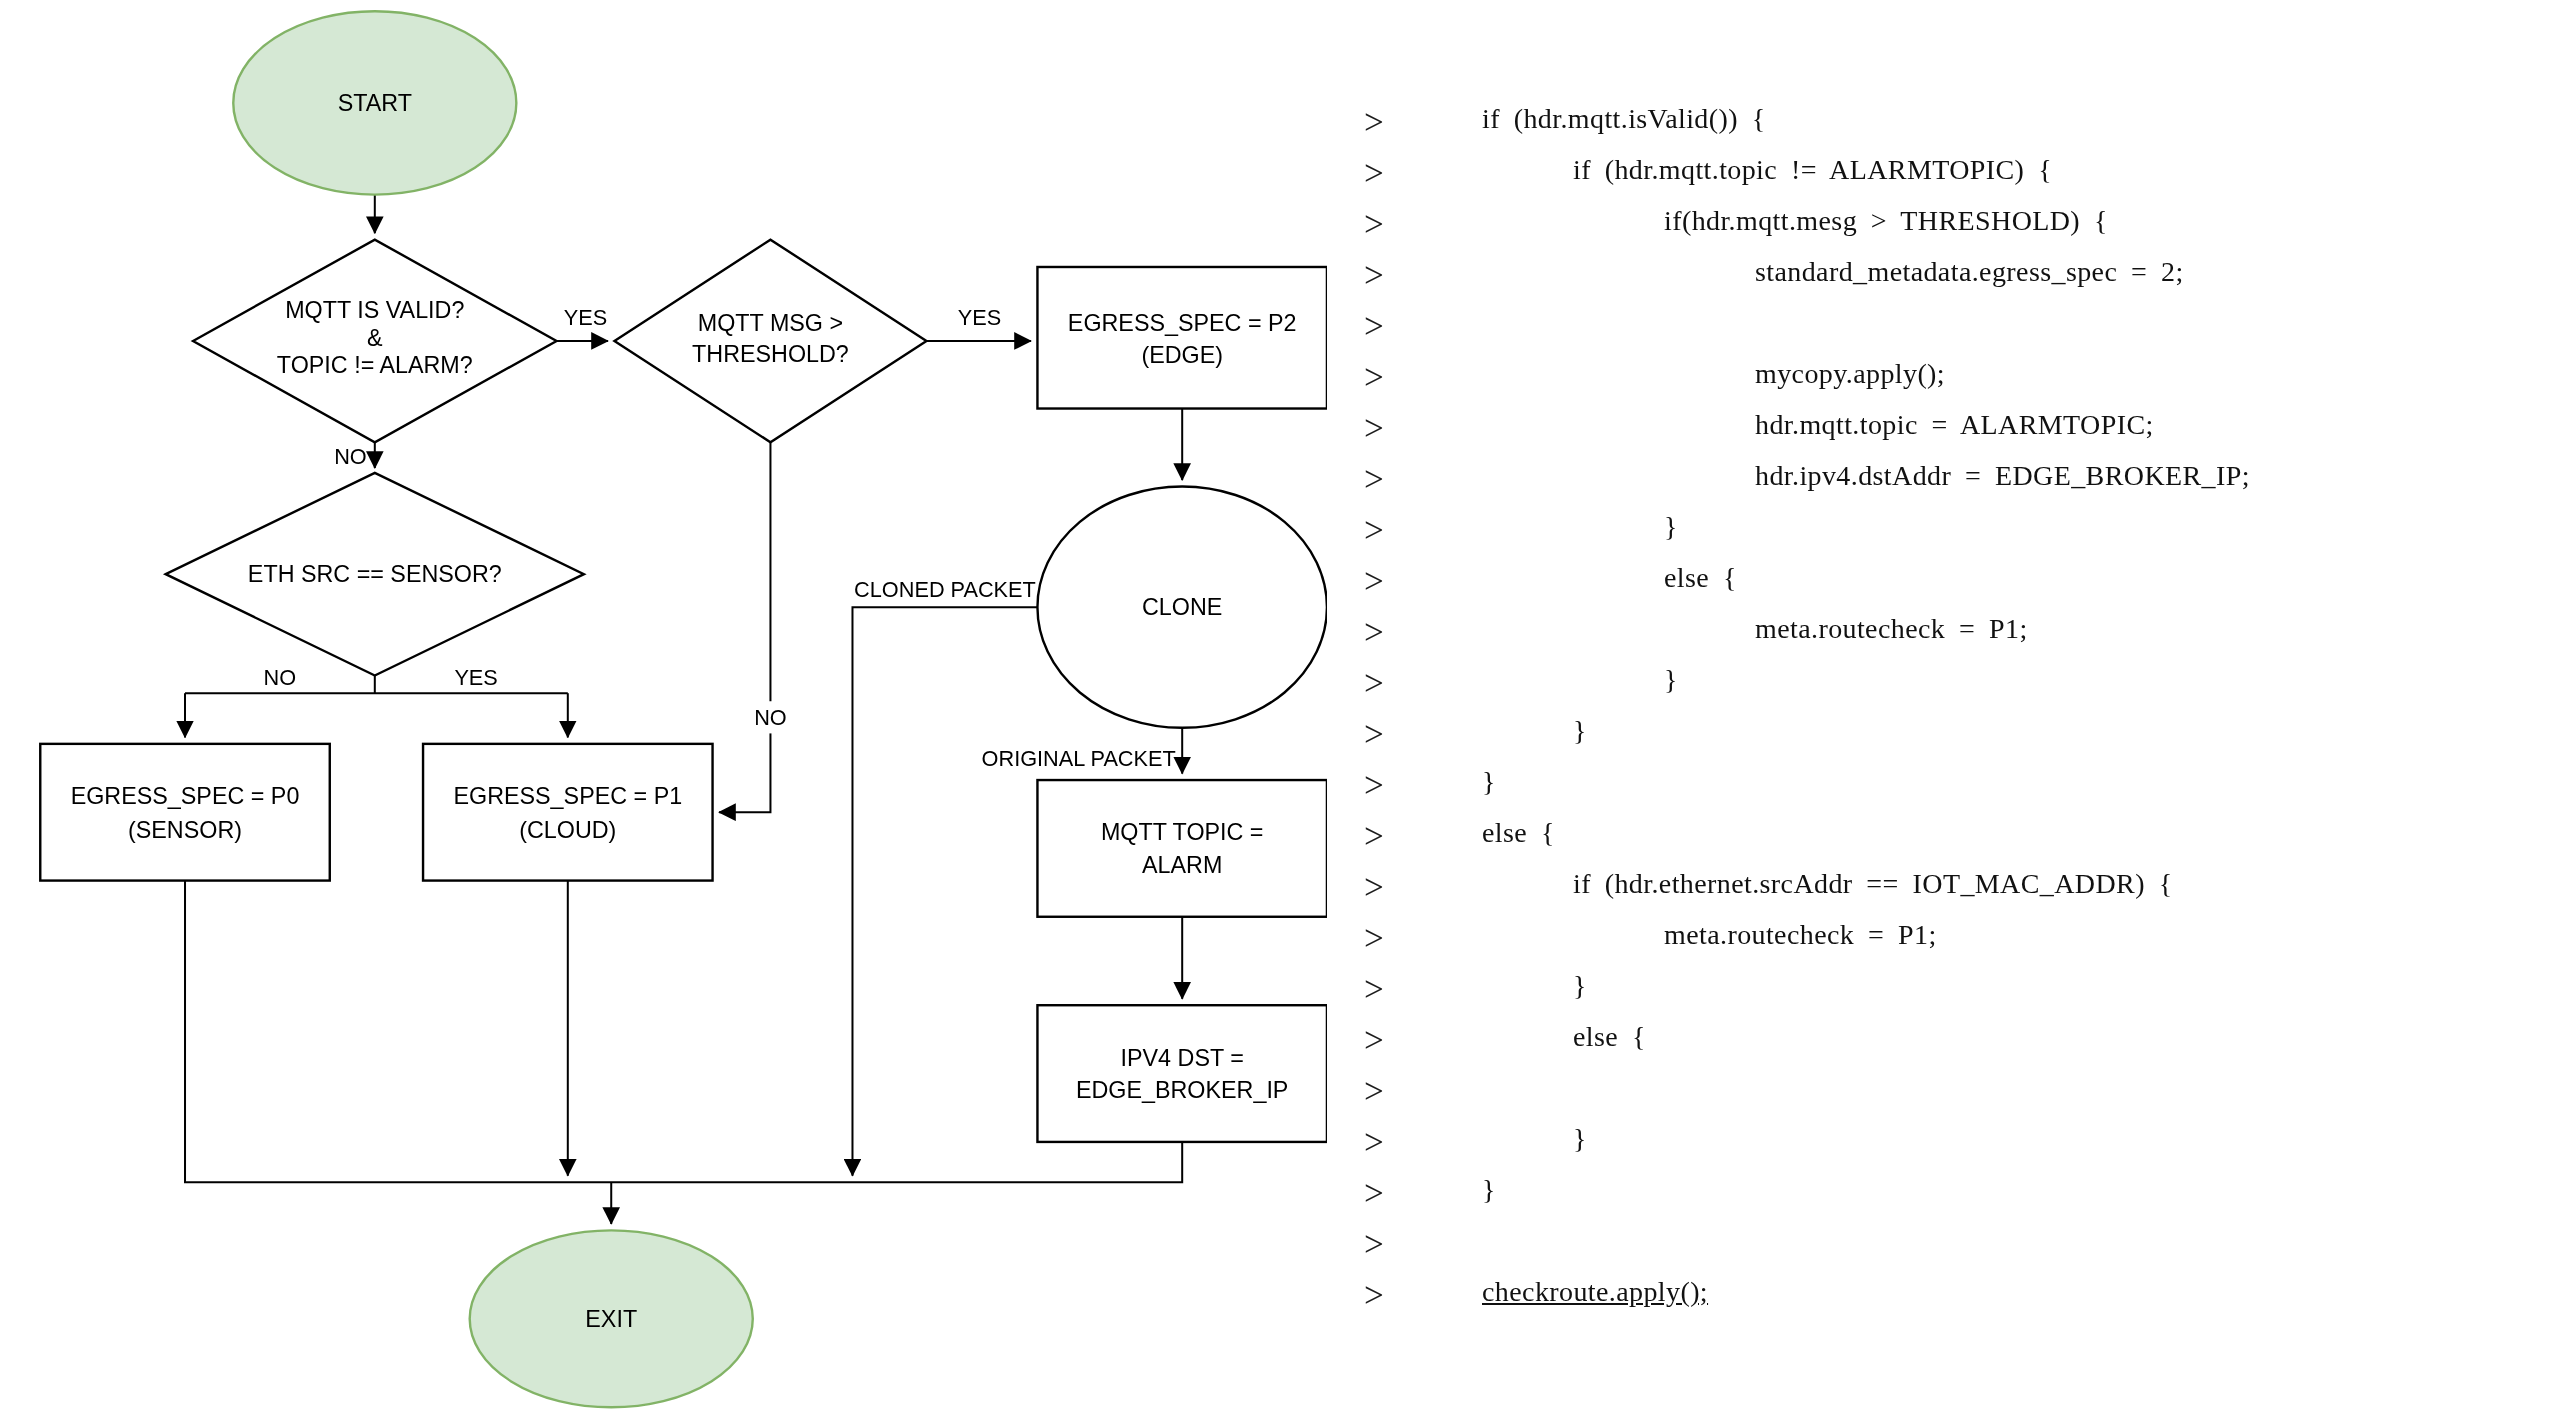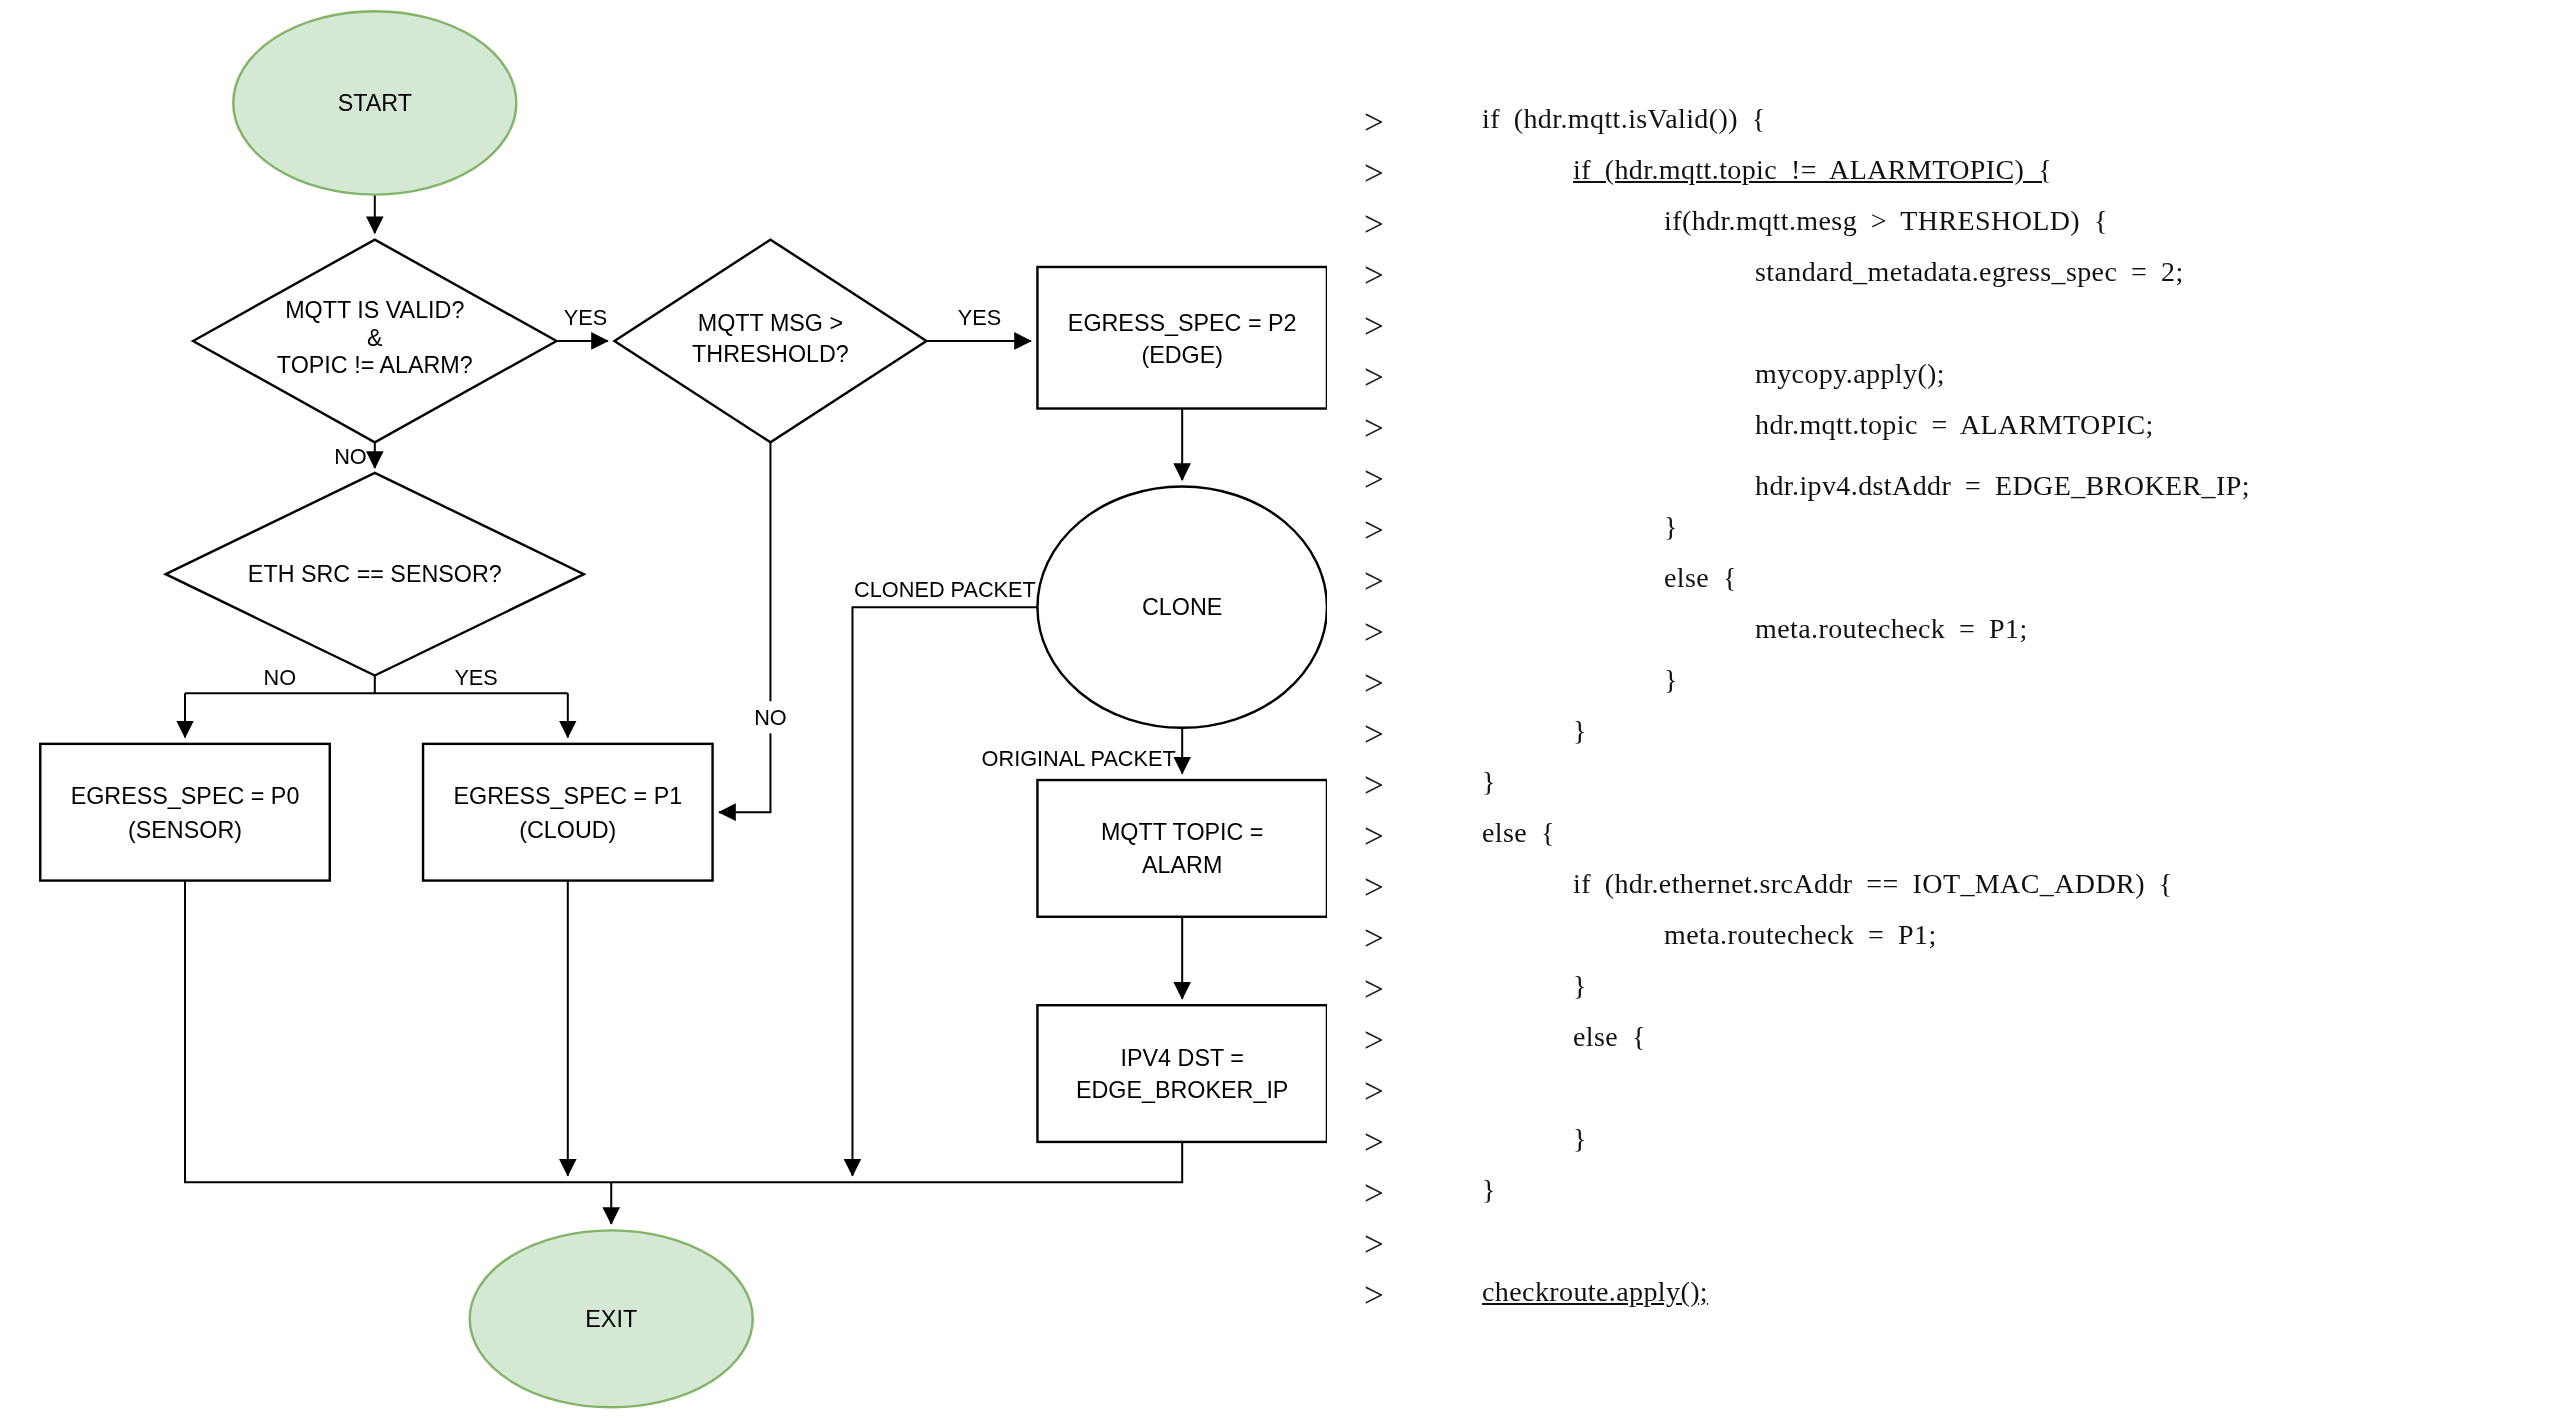--- a/index.html
+++ b/index.html
@@ -151,21 +151,21 @@
     <text class="edge-label" x="1462" y="952" text-anchor="end">ORIGINAL PACKET</text>
   </svg>
 
   <div class="code-panel">
       <div class="code-line">
       <span class="code-prompt">&gt;</span>
       <span class="code-text" style="padding-left: 0px;">if (hdr.mqtt.isValid()) {</span>
     </div>
       <div class="code-line">
       <span class="code-prompt">&gt;</span>
-      <span class="code-text" style="padding-left: 91px; text-decoration: underline;">if (hdr.mqtt.topic != ALARMTOPIC) {</span>
+      <span class="code-text" style="padding-left: 91px;">if (hdr.mqtt.topic != ALARMTOPIC) {</span>
     </div>
       <div class="code-line">
       <span class="code-prompt">&gt;</span>
       <span class="code-text" style="padding-left: 182px;">if(hdr.mqtt.mesg &gt; THRESHOLD) {</span>
     </div>
       <div class="code-line">
       <span class="code-prompt">&gt;</span>
       <span class="code-text" style="padding-left: 273px;">standard_metadata.egress_spec = 2;</span>
     </div>
       <div class="code-line">
@@ -174,21 +174,21 @@
       <div class="code-line">
       <span class="code-prompt">&gt;</span>
       <span class="code-text" style="padding-left: 273px;">mycopy.apply();</span>
     </div>
       <div class="code-line">
       <span class="code-prompt">&gt;</span>
       <span class="code-text" style="padding-left: 273px;">hdr.mqtt.topic = ALARMTOPIC;</span>
     </div>
       <div class="code-line">
       <span class="code-prompt">&gt;</span>
-      <span class="code-text" style="padding-left: 273px; margin-top: 10px;">hdr.ipv4.dstAddr = EDGE_BROKER_IP;</span>
+      <span class="code-text" style="padding-left: 273px;">hdr.ipv4.dstAddr = EDGE_BROKER_IP;</span>
     </div>
       <div class="code-line">
       <span class="code-prompt">&gt;</span>
       <span class="code-text" style="padding-left: 182px;">}</span>
     </div>
       <div class="code-line">
       <span class="code-prompt">&gt;</span>
       <span class="code-text" style="padding-left: 182px;">else {</span>
     </div>
       <div class="code-line">

